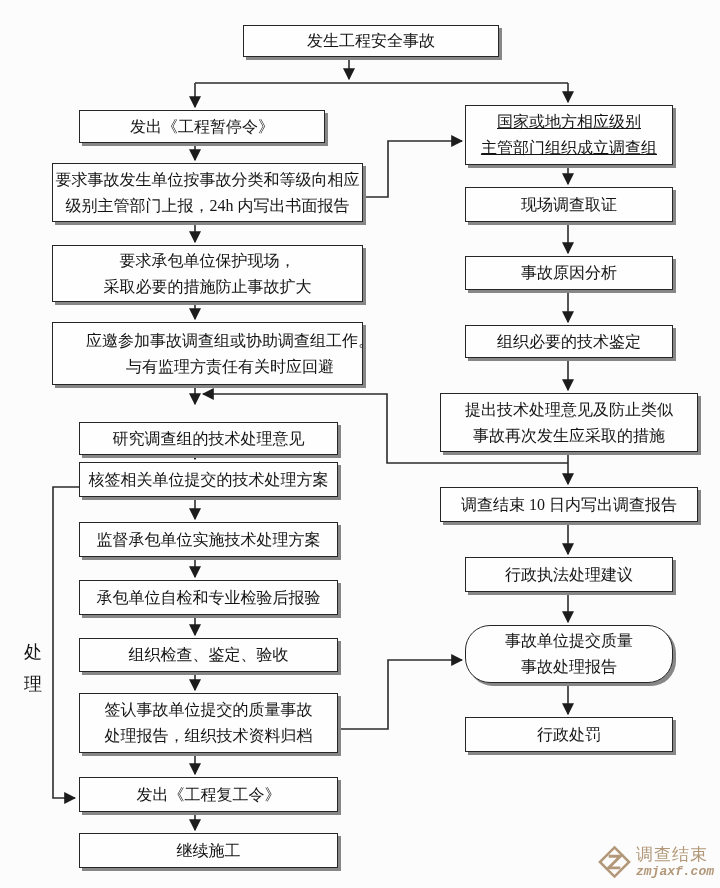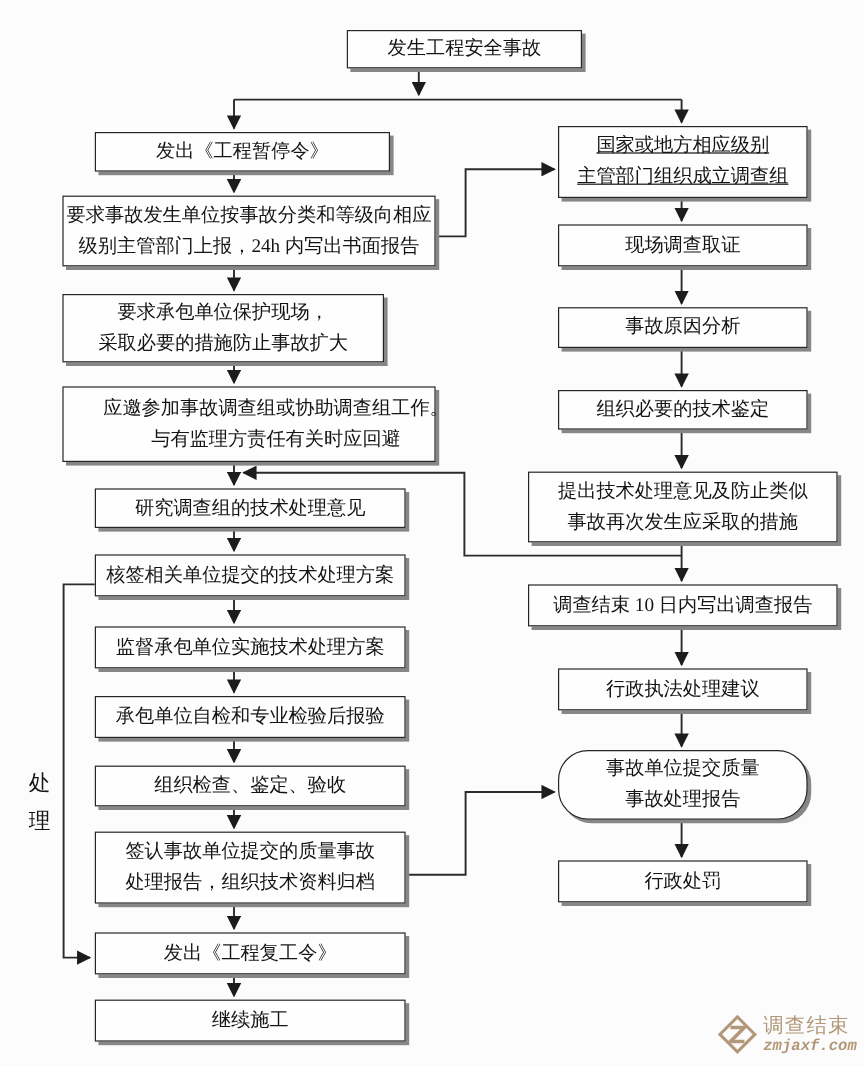--- a/index.html
+++ b/index.html
@@ -86,44 +86,44 @@
       <path d="M363,197 H388 V141 H462" marker-end="url(#arr)"></path>
 
       <path d="M568,463 H387 V394 H203" marker-end="url(#arr)"></path>
 
       <path d="M338,729 H388 V660 H462" marker-end="url(#arr)"></path>
 
       <path d="M79,487 H53 V798 H75" marker-end="url(#arr)"></path>
     </g>
   </svg>
 
-  <div class="node" style="left:243px;top:25px;width:196px;height:32px;margin-left:46px;">
+  <div class="node" style="left:243px;top:25px;width:256px;height:32px;">
     <span class="ln">发生工程安全事故</span>
   </div>
 
   <div class="node" style="left:79px;top:110px;width:246px;height:33px;">
     <span class="ln">发出《工程暂停令》</span>
   </div>
 
   <div class="node" style="left:52px;top:163px;width:311px;height:59px;">
     <span class="ln">要求事故发生单位按事故分类和等级向相应</span>
     <span class="ln">级别主管部门上报，24h 内写出书面报告</span>
   </div>
 
-  <div class="node" style="left:52px;top:245px;width:268px;height:57px;">
+  <div class="node" style="left:52px;top:245px;width:311px;height:57px;">
     <span class="ln">要求承包单位保护现场，</span>
     <span class="ln">采取必要的措施防止事故扩大</span>
   </div>
 
   <div class="node" style="left:52px;top:322px;width:311px;height:63px;padding-left:45px;">
     <span class="ln">应邀参加事故调查组或协助调查组工作。</span>
     <span class="ln">与有监理方责任有关时应回避</span>
   </div>
 
-  <div class="node" style="left:79px;top:407px;width:259px;height:33px;">
+  <div class="node" style="left:79px;top:422px;width:259px;height:33px;">
     <span class="ln">研究调查组的技术处理意见</span>
   </div>
 
   <div class="node" style="left:79px;top:462px;width:259px;height:35px;">
     <span class="ln">核签相关单位提交的技术处理方案</span>
   </div>
 
   <div class="node" style="left:79px;top:522px;width:259px;height:35px;">
     <span class="ln">监督承包单位实施技术处理方案</span>
   </div>

